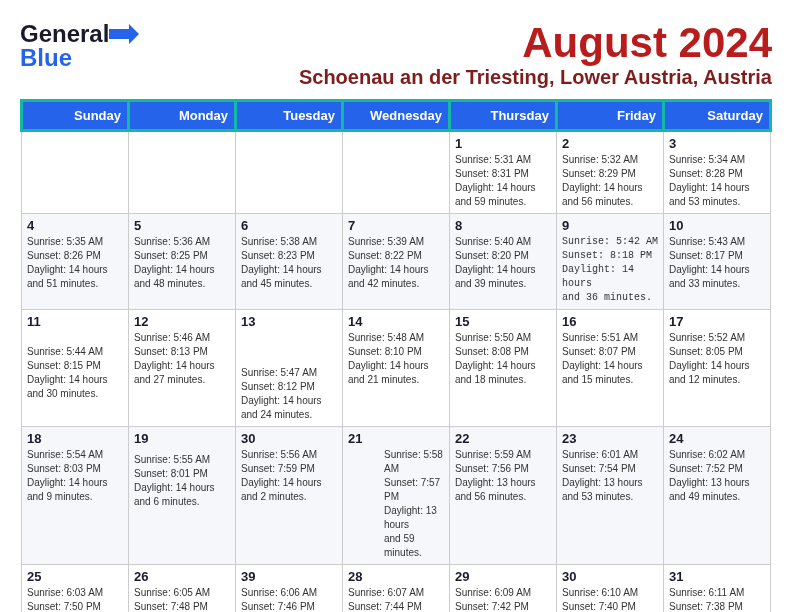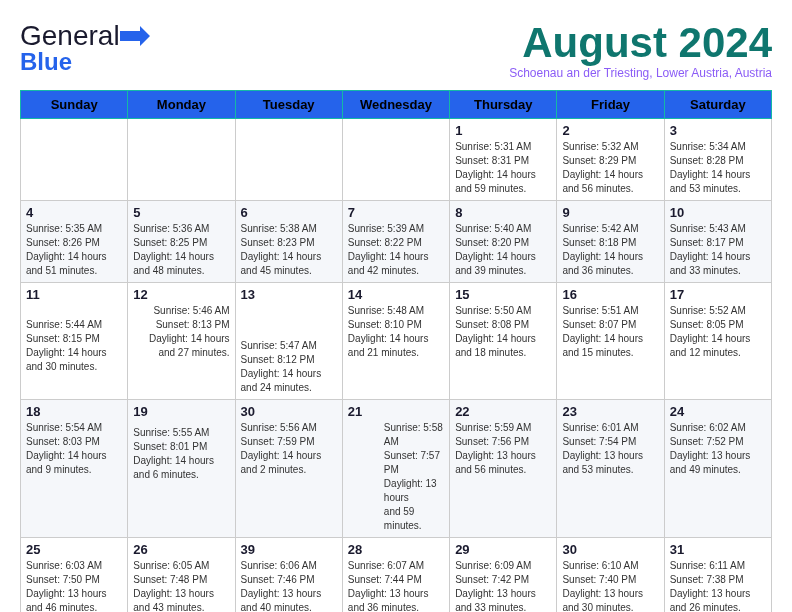--- a/index.html
+++ b/index.html
@@ -24,41 +24,41 @@
     .logo-row {
       display: flex;
       align-items: center;
     }
     .title-section {
       text-align: right;
     }
     .month-title {
       font-size: 42px;
       font-weight: bold;
-      color: #0f766e;
+      color: #b91c1c;
       line-height: 1.1;
     }
     .location-title {
-      font-size: 12px;
-      color: #8b5cf6;
-      font-weight: normal;
+      font-size: 20px;
+      color: #7f1d1d;
+      font-weight: bold;
     }
     .calendar {
       width: 100%;
       border-collapse: collapse;
       margin-top: 8px;
     }
     .calendar th {
       background-color: #2563eb;
-      color: #000000;
+      color: #ffffff;
       font-size: 13px;
       font-weight: bold;
       padding: 6px 6px;
-      text-align: center;
-      border: 1px solid #14b8a6;
+      text-align: right;
+      border: 3px solid #14b8a6;
     }
     .calendar td {
       border: 1px solid #ccc;
       vertical-align: top;
       padding: 4px 5px;
       width: calc(100% / 7);
       min-height: 80px;
     }
     .calendar tr:nth-child(even) td {
       background-color: #f5f7fa;
@@ -81,21 +81,21 @@
     .empty-cell {
       background-color: #fff !important;
     }
   </style>
 </head>
 <body>
 
 <div class="header">
   <div class="logo">
     <div class="logo-row">
-      <span style="font-size:28px;font-weight:normal;color:#1a1a2e;">General</span>
+      <span style="font-size:24px;font-weight:bold;color:#1a1a2e;">General</span>
       <svg width="30" height="20" viewBox="0 0 30 20">
         <polygon points="0,5 20,5 20,0 30,10 20,20 20,15 0,15" fill="#2563eb"></polygon>
       </svg>
     </div>
     <span style="font-size:24px;font-weight:bold;color:#2563eb;margin-top:-4px;">Blue</span>
   </div>
   <div class="title-section">
     <div class="month-title">August 2024</div>
     <div class="location-title">Schoenau an der Triesting, Lower Austria, Austria</div>
   </div>
@@ -172,21 +172,21 @@
         </td>
         <td>
           <span class="day-num">8</span>
           <div class="day-info" style="white-space: pre-line;">Sunrise: 5:40 AM
 Sunset: 8:20 PM
 Daylight: 14 hours
 and 39 minutes.</div>
         </td>
         <td>
           <span class="day-num">9</span>
-          <div class="day-info" style="white-space: pre-line;">Sunrise: 5:42 AM
+          <div class="day-info" style="white-space: pre-line; font-family: Liberation Mono, monospace;">Sunrise: 5:42 AM
 Sunset: 8:18 PM
 Daylight: 14 hours
 and 36 minutes.</div>
         </td>
         <td>
           <span class="day-num">10</span>
           <div class="day-info" style="white-space: pre-line;">Sunrise: 5:43 AM
 Sunset: 8:17 PM
 Daylight: 14 hours
 and 33 minutes.</div>
@@ -195,21 +195,21 @@
       <tr>
         <td>
           <span class="day-num">11</span>
           <div class="day-info" style="white-space: pre-line; margin-top: 16px;">Sunrise: 5:44 AM
 Sunset: 8:15 PM
 Daylight: 14 hours
 and 30 minutes.</div>
         </td>
         <td>
           <span class="day-num">12</span>
-          <div class="day-info" style="white-space: pre-line; text-align: right;">Sunrise: 5:46 AM
+          <div class="day-info" style="white-space: pre-line;">Sunrise: 5:46 AM
 Sunset: 8:13 PM
 Daylight: 14 hours
 and 27 minutes.</div>
         </td>
         <td>
           <span class="day-num">13</span>
           <div class="day-info" style="white-space: pre-line; margin-top: 37px;">Sunrise: 5:47 AM
 Sunset: 8:12 PM
 Daylight: 14 hours
 and 24 minutes.</div>

